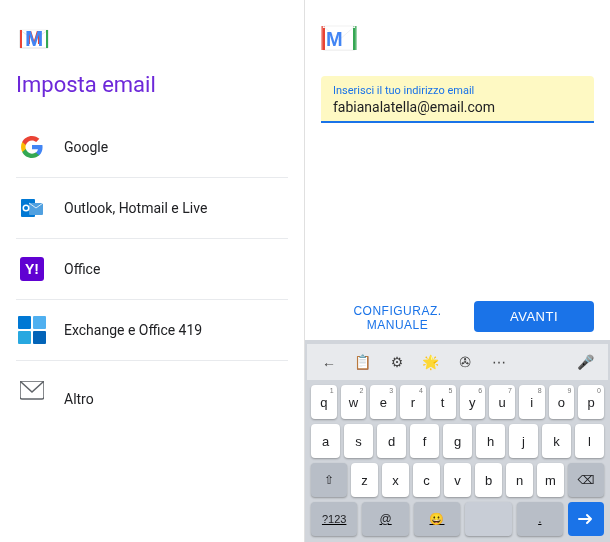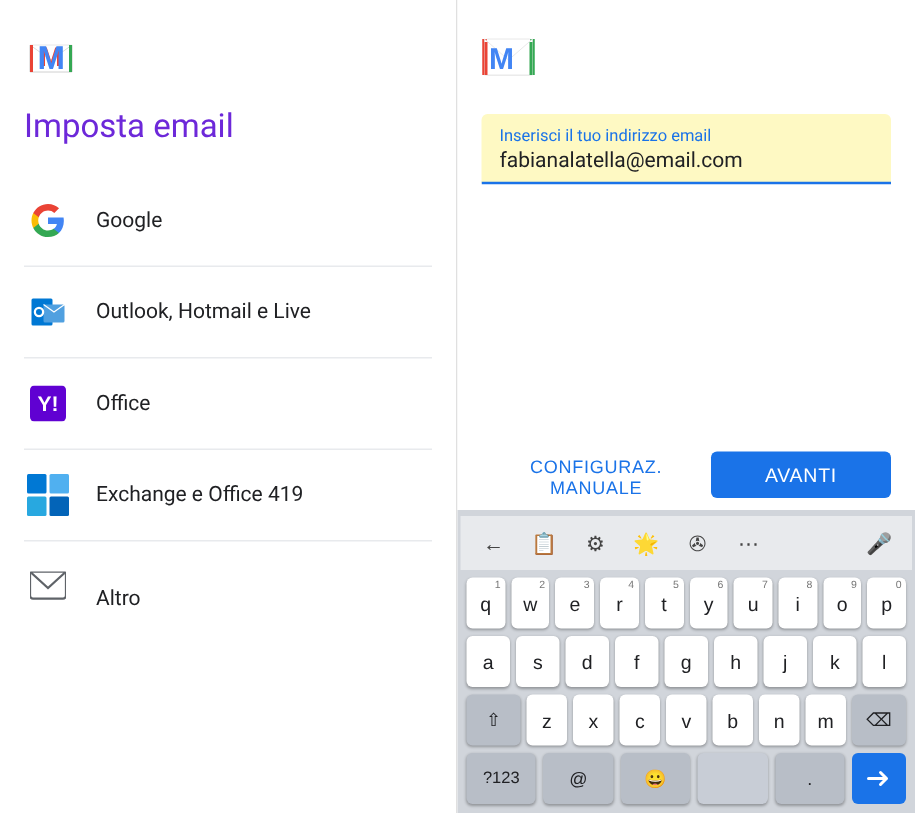--- a/index.html
+++ b/index.html
@@ -216,20 +216,21 @@
       background: #b8bec7;
       font-size: 12px;
       min-width: 30px;
     }
 
     .kb-row-bottom {
       display: flex;
       gap: 5px;
       justify-content: center;
       align-items: flex-start;
+      text-decoration: underline;
     }
 
     .kb-space {
       background: #fff;
       border-radius: 4px;
       height: 34px;
       flex: 1;
       box-shadow: 0 1px 2px rgba(0,0,0,0.3);
       background: #c8cdd6;
     }

